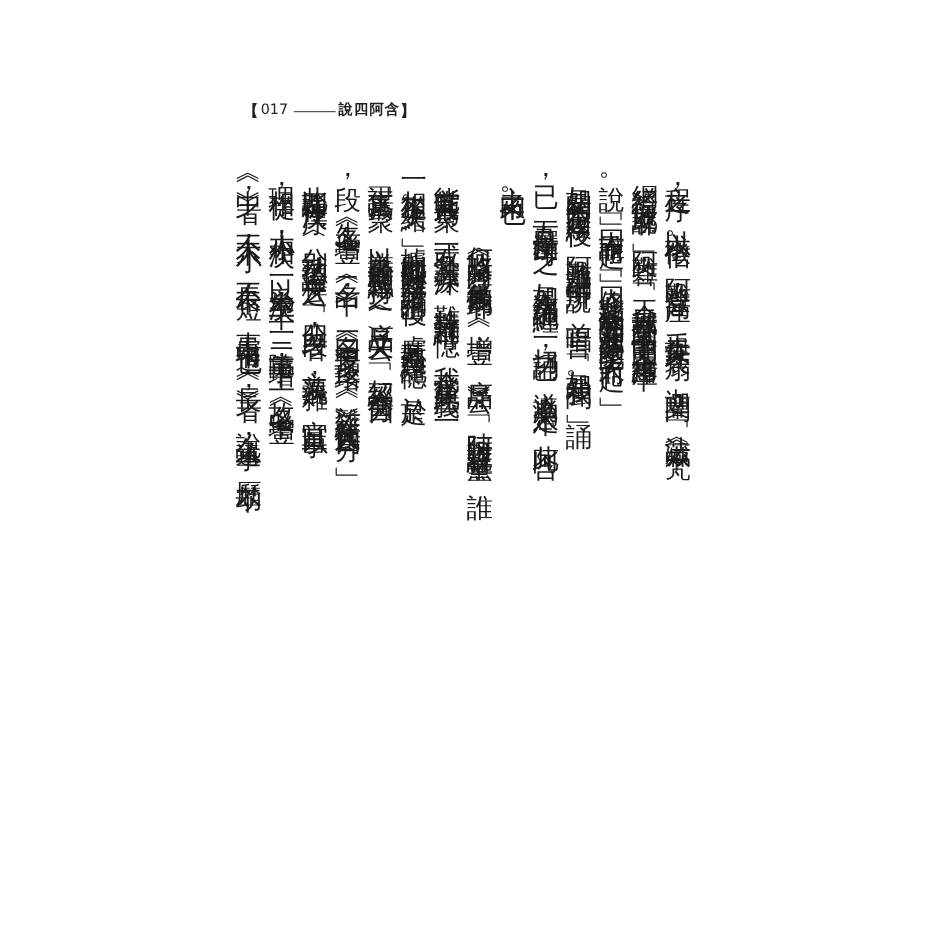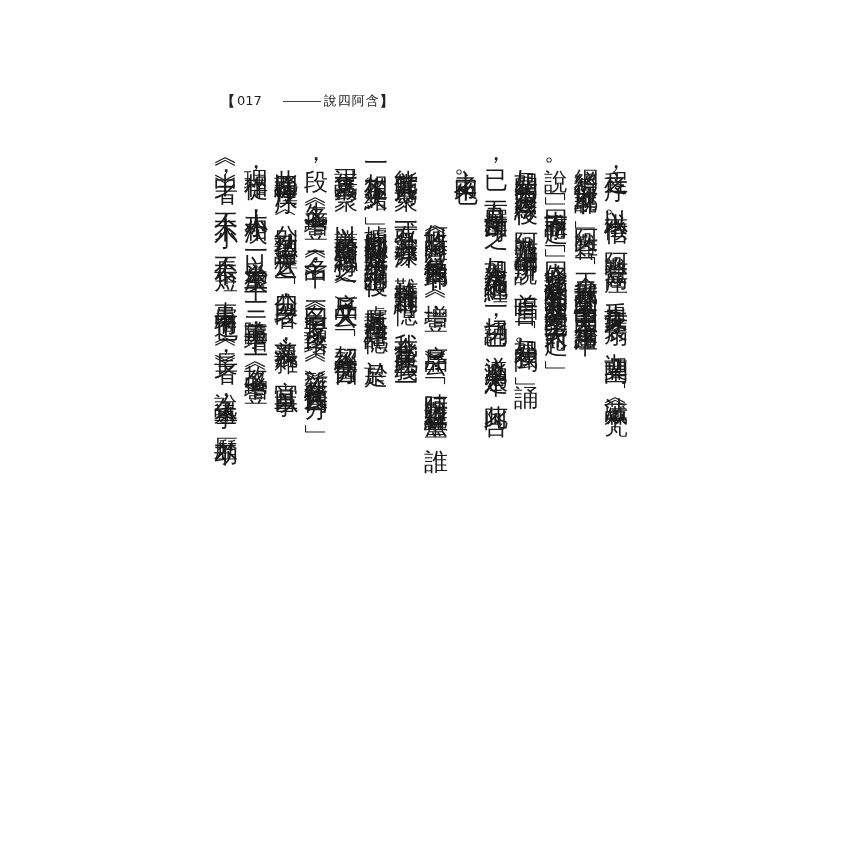--- a/index.html
+++ b/index.html
@@ -7,23 +7,23 @@
     width: 850px; height: 850px; background: #ffffff; position: relative; overflow: hidden;
     font-family: "DejaVu Serif", "Liberation Serif", serif; color: #1a1a1a;
   }
   .header {
     position: absolute; left: 221px; top: 91px; height: 20px;
     font-family: "DejaVu Sans", "Liberation Sans", sans-serif;
     font-size: 13px; line-height: 20px; color: #222; white-space: nowrap;
     display: flex; align-items: center;
   }
   .header .br { font-weight: bold; font-size: 14px; }
-  .header .pg { margin: 0 18px 0 2px; }
+  .header .pg { margin: 0 2px 0 2px; }
   .header .dash { display: inline-block; width: 38px; border-top: 1px solid #444; margin: 0 3px; }
-  .header .title { letter-spacing: 1px; font-weight: normal; }
+  .header .title { letter-spacing: 1px; font-weight: bold; }
   .page-body {
     position: absolute; top: 150px; right: 219px; height: 680px;
     display: flex; flex-direction: row-reverse;
   }
   .col {
     writing-mode: vertical-rl; text-orientation: upright;
     width: 30px; font-size: 24px; line-height: 30px; letter-spacing: 4px;
     white-space: nowrap; color: #1a1a1a;
   }
   .col.indent { padding-top: 56px; }

